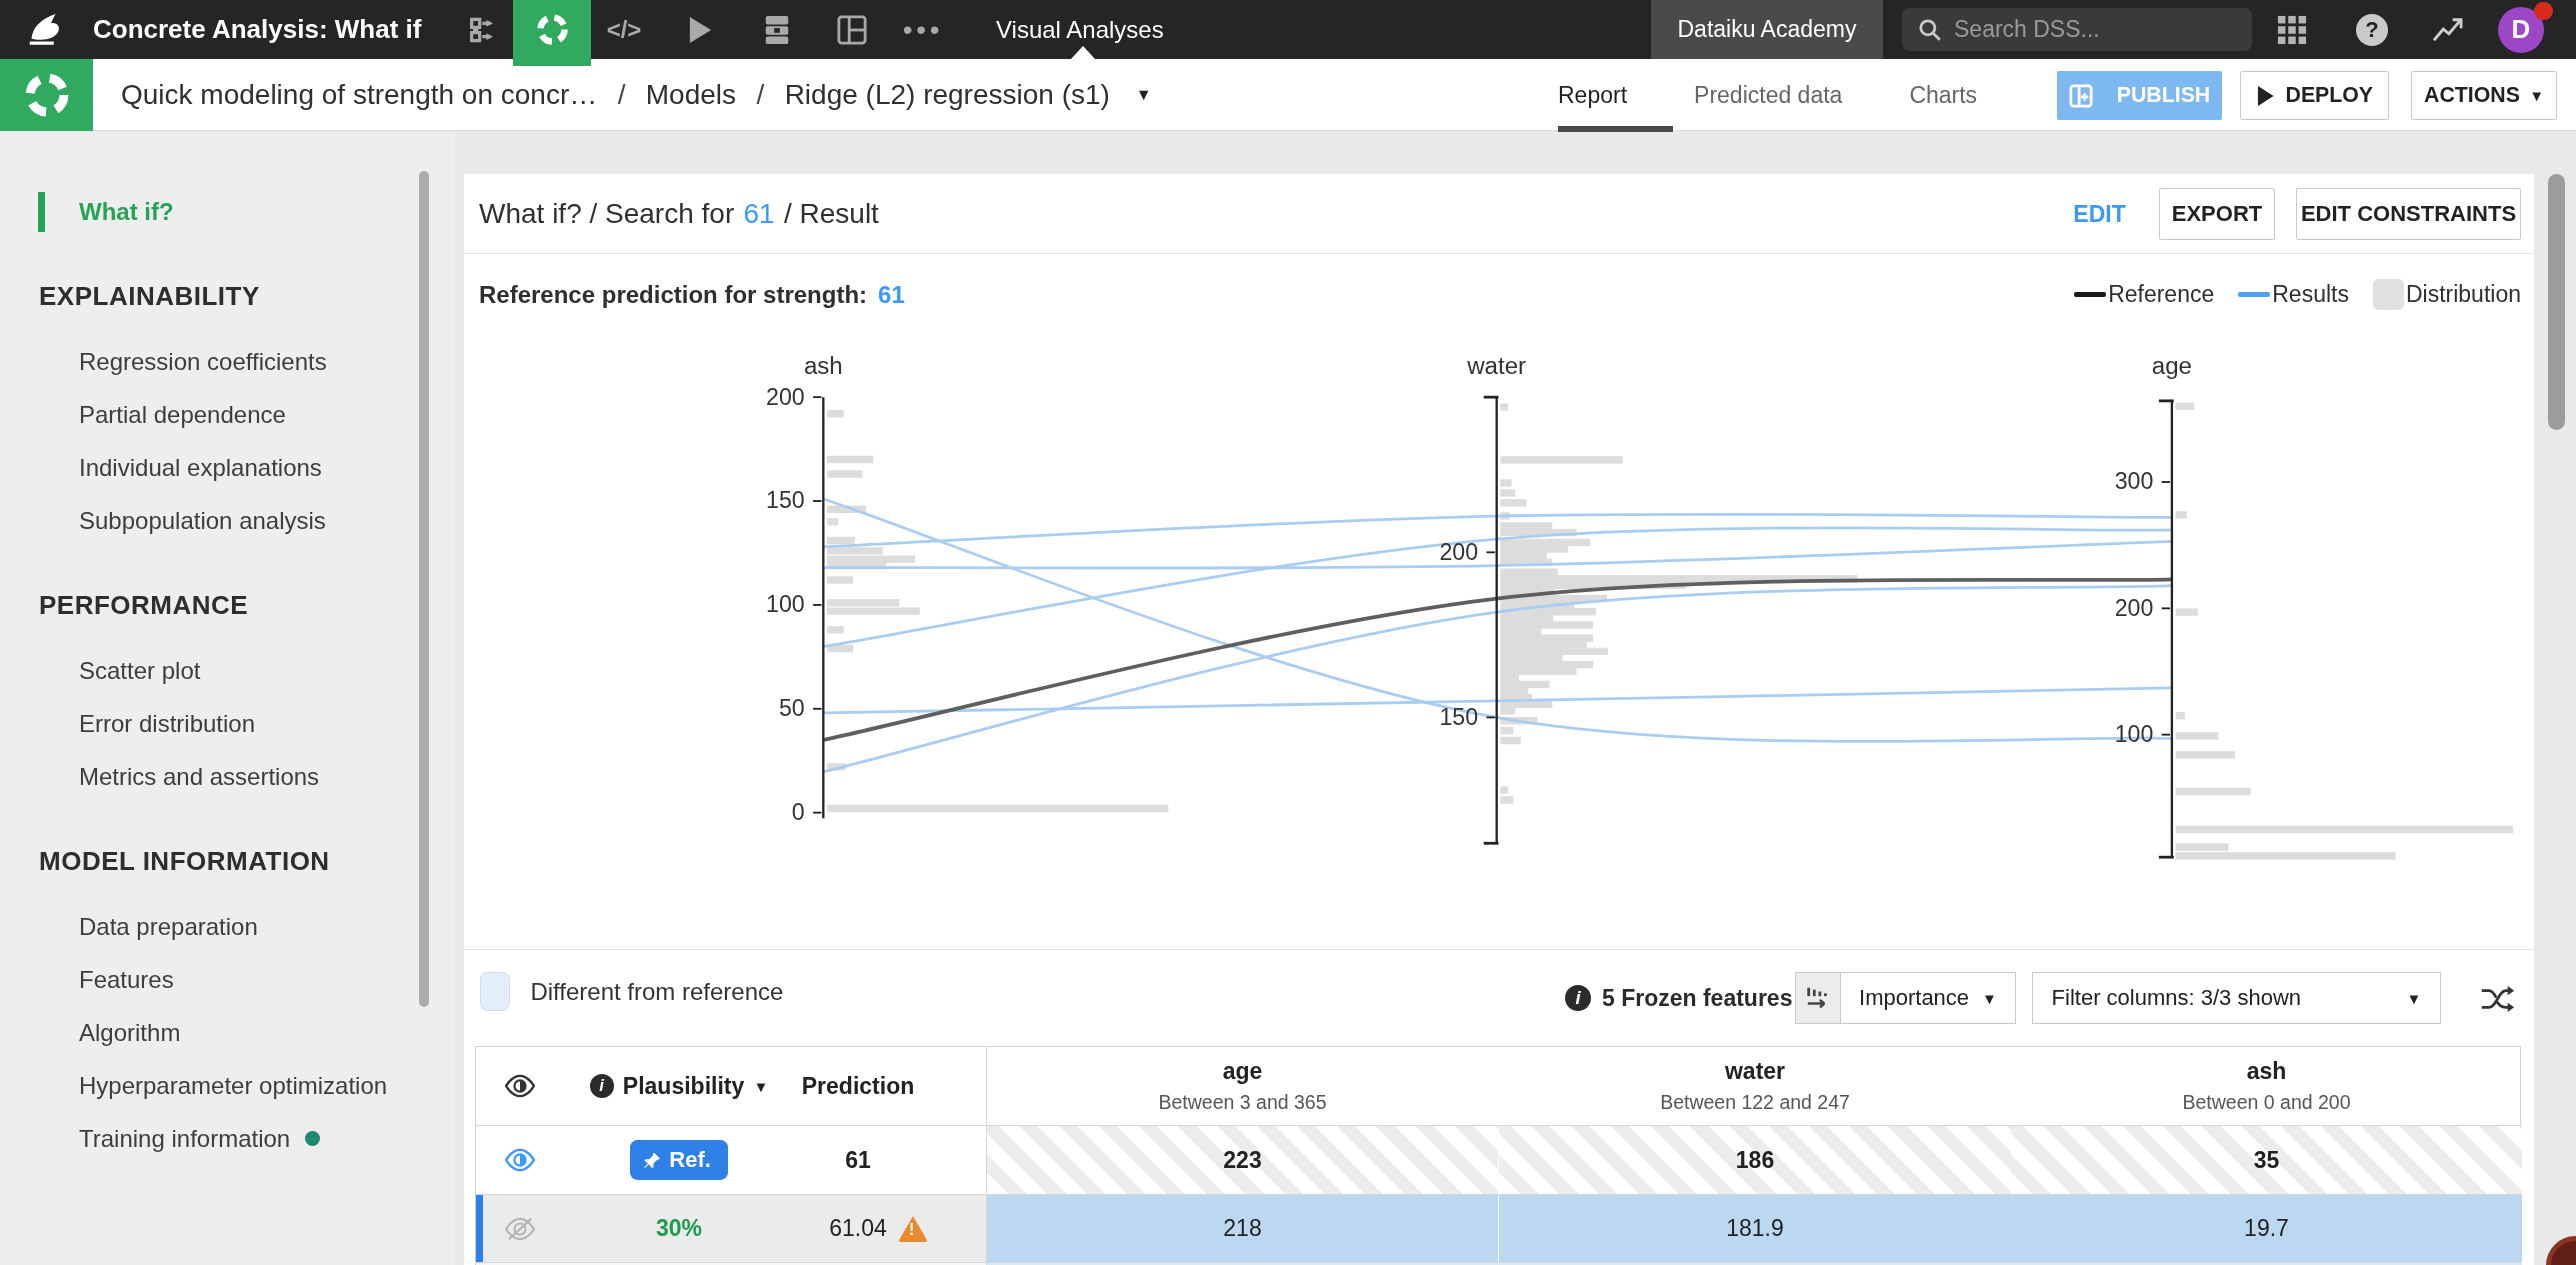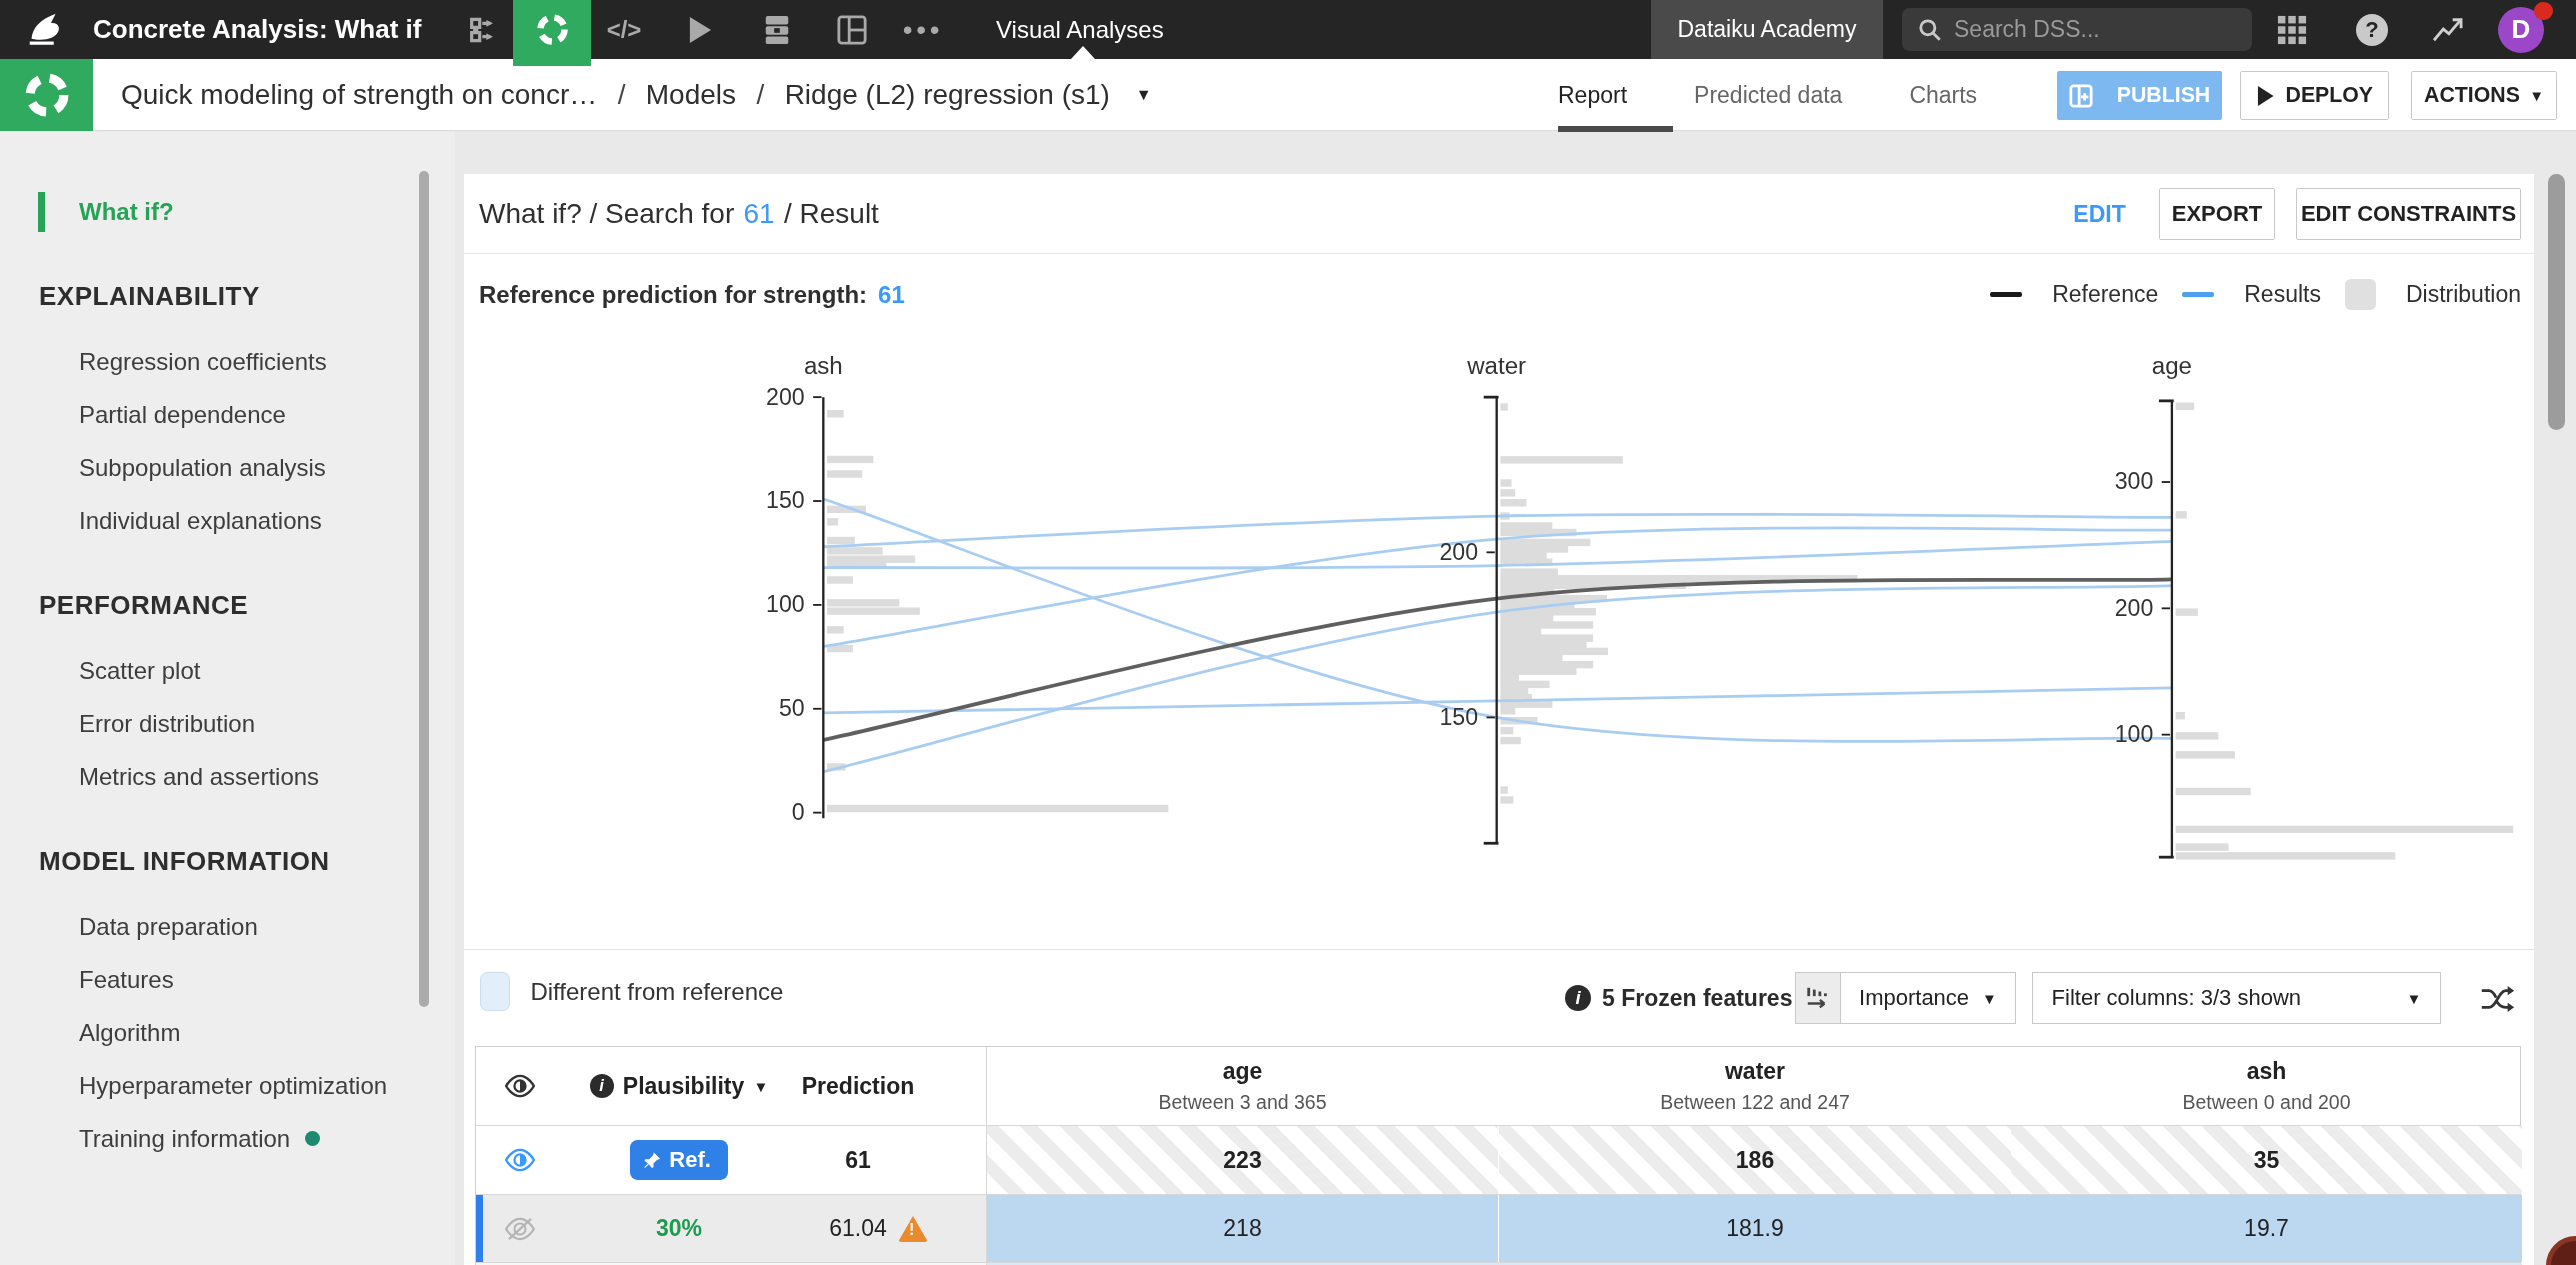--- a/index.html
+++ b/index.html
@@ -59,21 +59,21 @@
   .card-header{position:absolute;left:0;top:0;width:100%;height:80px;border-bottom:0.9px solid #e6e6e6;box-sizing:border-box;}
   .card-title{position:absolute;left:15px;top:0;height:80px;display:flex;align-items:center;font-size:28px;color:#2f2f2f;gap:9.3px;}
   .blue{color:#3b99fc;}
   .link-close{position:absolute;left:1589px;top:14px;width:93px;height:52px;display:flex;align-items:center;justify-content:center;color:#3b99fc;font-weight:bold;font-size:23px;cursor:pointer;}
   .btn-export{position:absolute;left:1695px;top:14px;width:116px;height:52px;background:#fff;border:1.9px solid #c9c9c9;color:#222;font-size:22px;}
   .btn-edit{position:absolute;left:1832px;top:14px;width:225px;height:52px;background:#fff;border:1.9px solid #c9c9c9;color:#222;font-size:22px;}
 
   .ref-row{position:absolute;left:0;top:80px;width:100%;height:81px;}
   .ref-label{position:absolute;left:15px;top:0;height:81px;display:flex;align-items:center;gap:11px;font-size:24px;font-weight:bold;color:#2f2f2f;}
   .legend{position:absolute;right:13px;top:0;height:81px;display:flex;align-items:center;gap:24px;font-size:23px;color:#2f2f2f;}
-  .legend-item{display:flex;align-items:center;gap:30px;}
+  .legend-item{display:flex;align-items:center;gap:2px;}
   .dash{width:32px;height:4.6px;border-radius:1.9px;}
   .swatch-dist{width:31px;height:31px;border-radius:5.6px;background:#e0e0e0;}
 
   .chart-wrap{position:absolute;left:0;top:161px;width:2070px;height:614px;}
 
   .mid-divider{position:absolute;left:0;top:775px;width:100%;height:0.9px;background:#e3e3e3;}
 
   
   .controls{position:absolute;left:0;top:776px;width:100%;height:97px;}
   .diff-ref{position:absolute;left:16px;top:22px;display:flex;align-items:center;gap:20.4px;font-size:24px;color:#333;}
@@ -256,24 +256,24 @@
         <span>What if?</span>
       </div>
       <div class="side-header">EXPLAINABILITY</div>
       <div class="side-item">
         <span>Regression coefficients</span>
       </div>
       <div class="side-item">
         <span>Partial dependence</span>
       </div>
       <div class="side-item">
+        <span>Individual explanations</span>
+      </div>
+      <div class="side-item">
         <span>Subpopulation analysis</span>
-      </div>
-      <div class="side-item">
-        <span>Individual explanations</span>
       </div>
       <div class="side-header">PERFORMANCE</div>
       <div class="side-item">
         <span>Scatter plot</span>
       </div>
       <div class="side-item">
         <span>Error distribution</span>
       </div>
       <div class="side-item">
         <span>Metrics and assertions</span>

